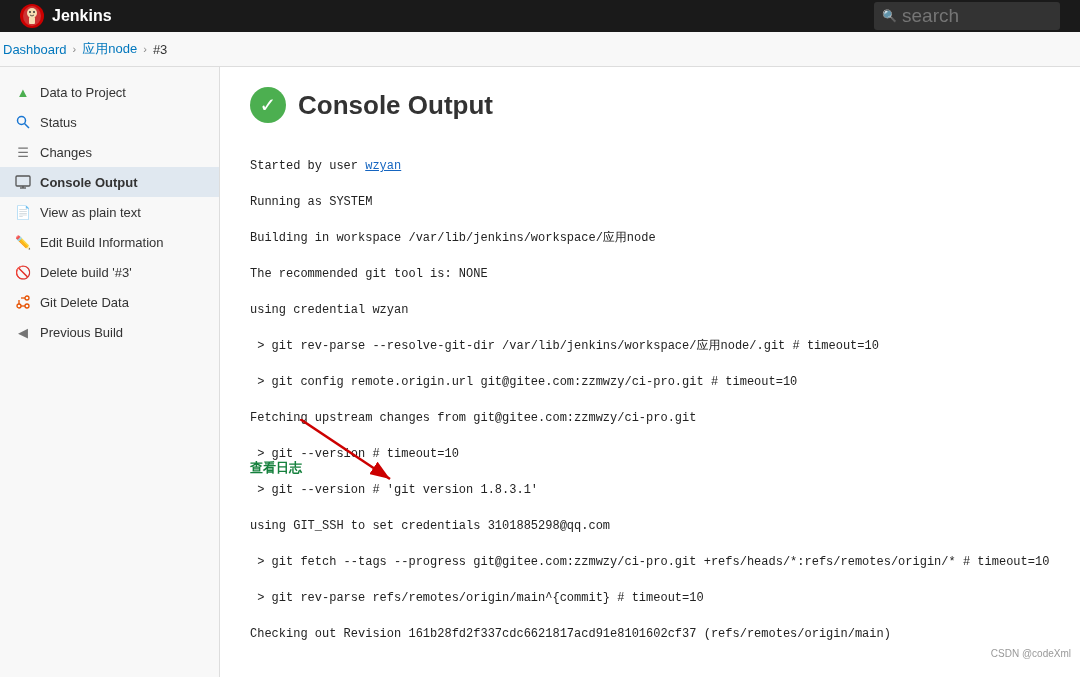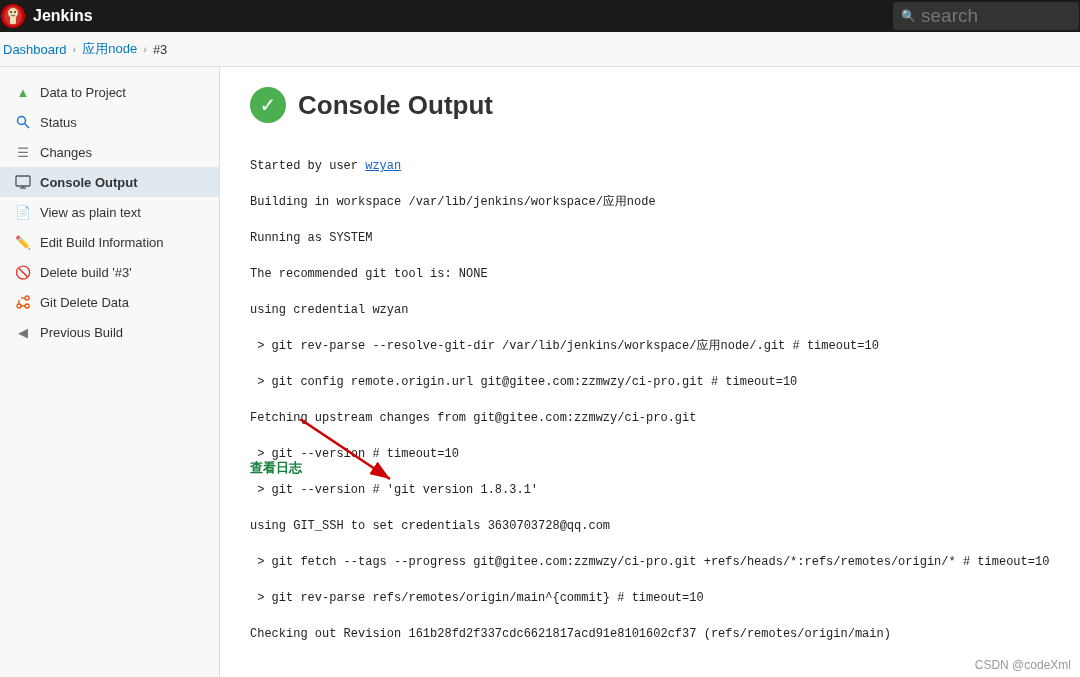--- a/index.html
+++ b/index.html
@@ -4,21 +4,21 @@
   <style>
     * { margin: 0; padding: 0; box-sizing: border-box; }
     body { font-family: Arial, sans-serif; font-size: 13px; background: #f1f1f1; }
 
     
     .navbar {
       background: #1a1a1a;
       height: 32px;
       display: flex;
       align-items: center;
-      padding: 0 1px;
+      padding: 0 20px;
       justify-content: space-between;
     }
     .navbar-left {
       display: flex;
       align-items: center;
       gap: 8px;
     }
     .jenkins-logo {
       width: 24px;
       height: 24px;
@@ -180,23 +180,23 @@
       position: relative;
     }
 
     .console-wrapper {
       position: relative;
     }
 
     
     .watermark {
       position: fixed;
-      bottom: 4px;
+      bottom: 17px;
       right: 5px;
-      font-size: 12px;
+      font-size: 10px;
       color: #999;
       background: rgba(255,255,255,0.8);
       padding: 1px 4px;
     }
   </style>
 </head>
 <body>
 
 <nav class="navbar">
   <div class="navbar-left">
@@ -314,30 +314,30 @@
             <marker id="arrowhead" markerWidth="8" markerHeight="6" refX="8" refY="3" orient="auto">
               <polygon points="0 0, 8 3, 0 6" fill="#cc0000"></polygon>
             </marker>
           </defs>
           <line x1="0" y1="0" x2="90" y2="60" stroke="#cc0000" stroke-width="2.5" marker-end="url(#arrowhead)"></line>
         </svg>
       </div>
 
       <div class="console-output">
 <span class="console-line">Started by user <span class="link-blue">wzyan</span></span>
+<span class="console-line">Running as SYSTEM</span>
 <span class="console-line">Building in workspace /var/lib/jenkins/workspace/应用node</span>
-<span class="console-line">Running as SYSTEM</span>
 <span class="console-line">The recommended git tool is: NONE</span>
 <span class="console-line">using credential wzyan</span>
 <span class="console-line"> &gt; git rev-parse --resolve-git-dir /var/lib/jenkins/workspace/应用node/.git # timeout=10</span>
 <span class="console-line"> &gt; git config remote.origin.url git@gitee.com:zzmwzy/ci-pro.git # timeout=10</span>
 <span class="console-line">Fetching upstream changes from git@gitee.com:zzmwzy/ci-pro.git</span>
 <span class="console-line"> &gt; git --version # timeout=10</span>
 <span class="console-line"> &gt; git --version # 'git version 1.8.3.1'</span>
-<span class="console-line">using GIT_SSH to set credentials 3630703728@qq.com</span>
+<span class="console-line">using GIT_SSH to set credentials 3101885298@qq.com</span>
 <span class="console-line"> &gt; git fetch --tags --progress git@gitee.com:zzmwzy/ci-pro.git +refs/heads/*:refs/remotes/origin/* # timeout=10</span>
 <span class="console-line"> &gt; git rev-parse refs/remotes/origin/main^{commit} # timeout=10</span>
 <span class="console-line">Checking out Revision 161b28fd2f337cdc6621817acd91e8101602cf37 (refs/remotes/origin/main)</span>
 
 
 
 
 
 
 

